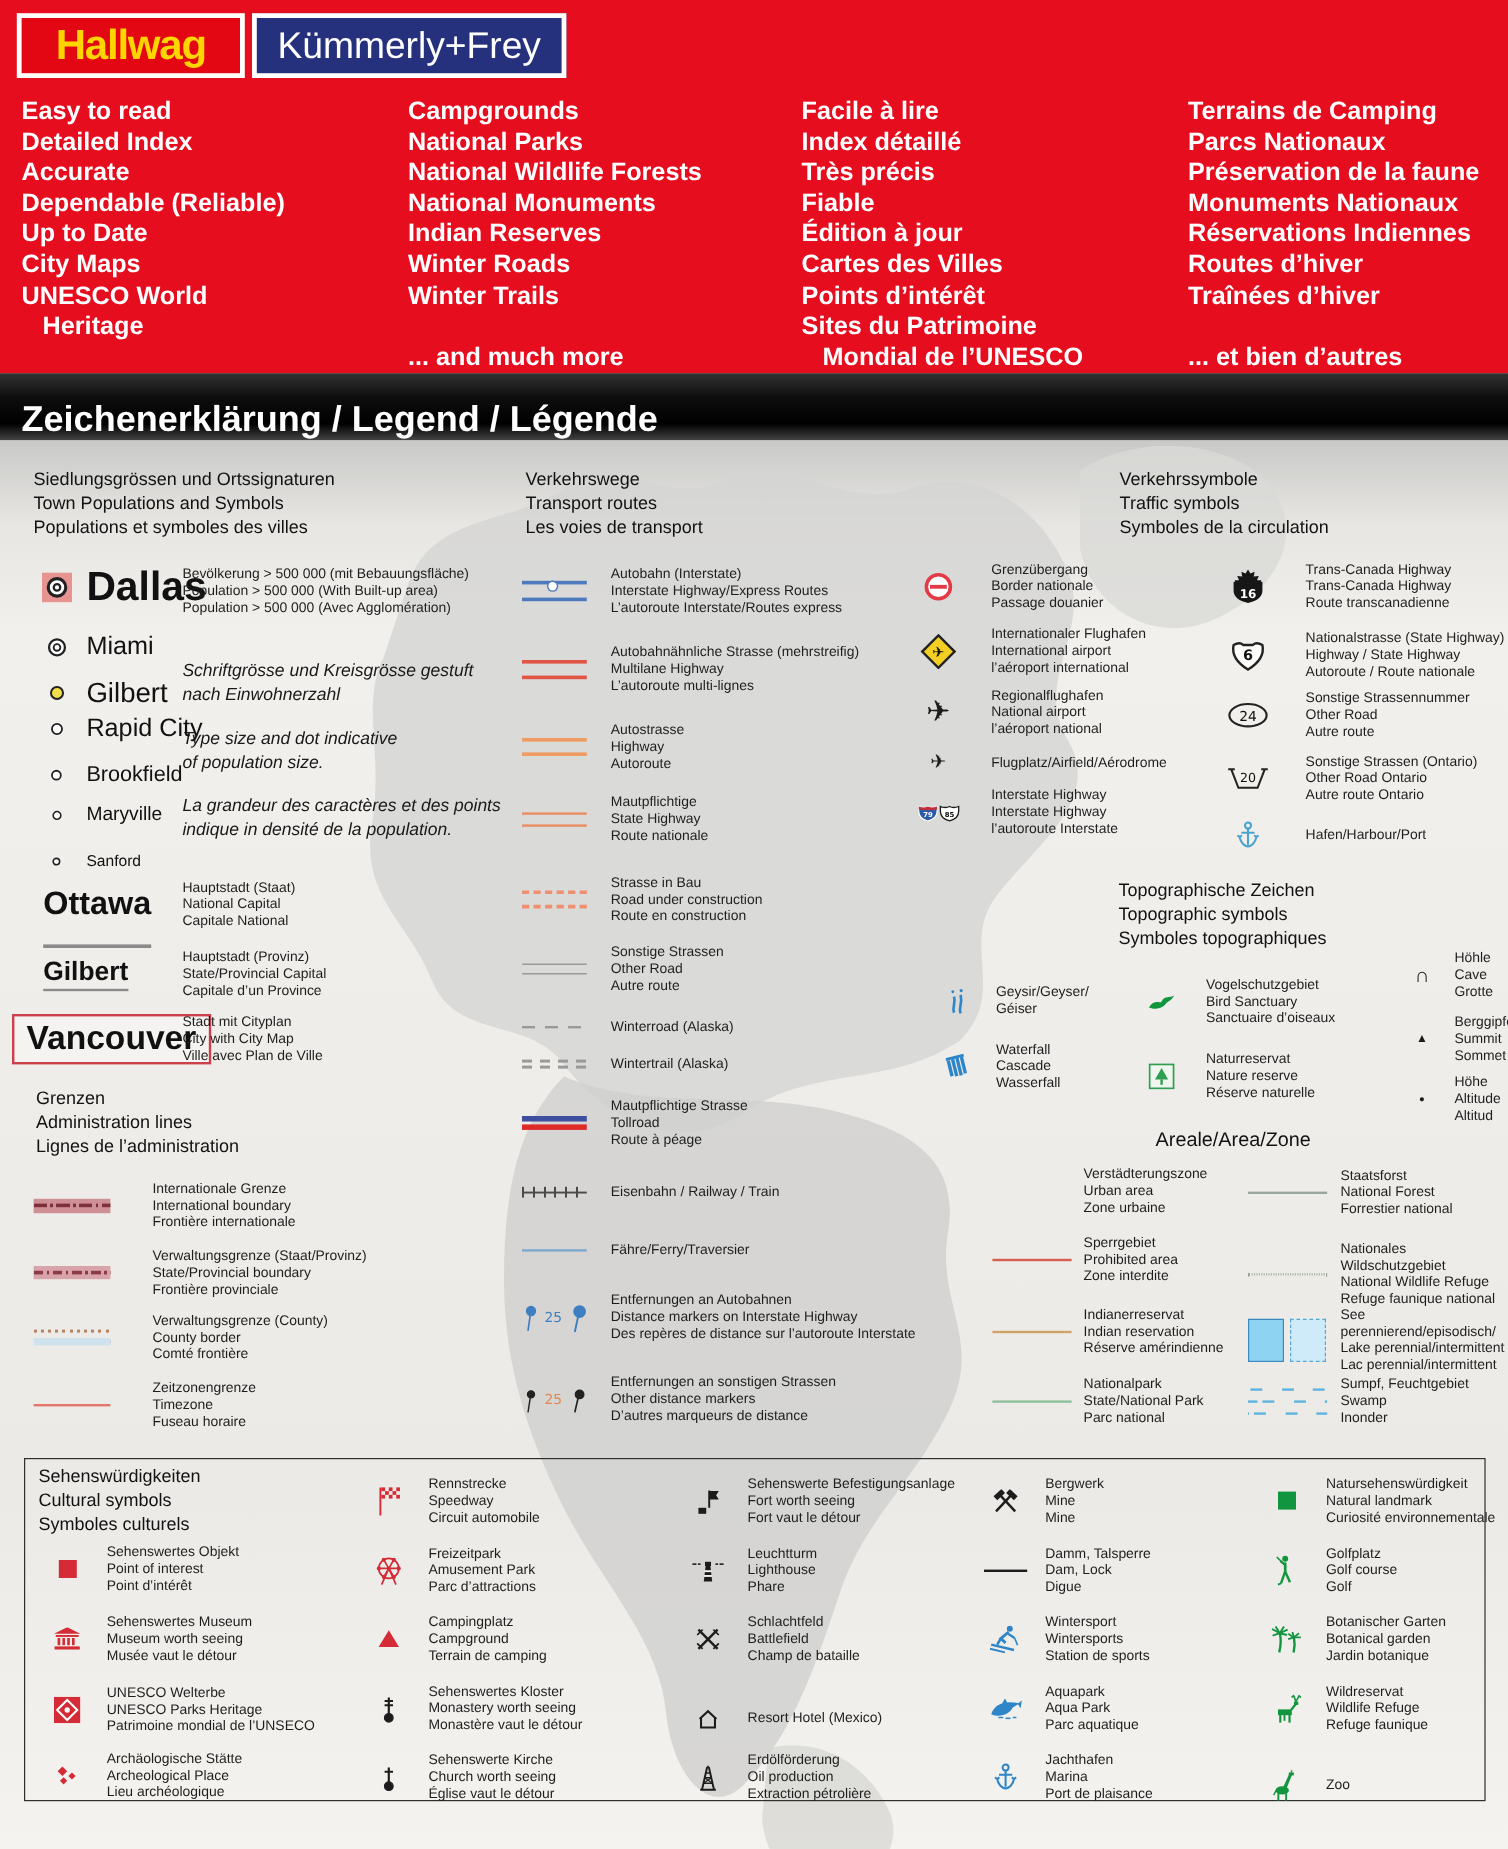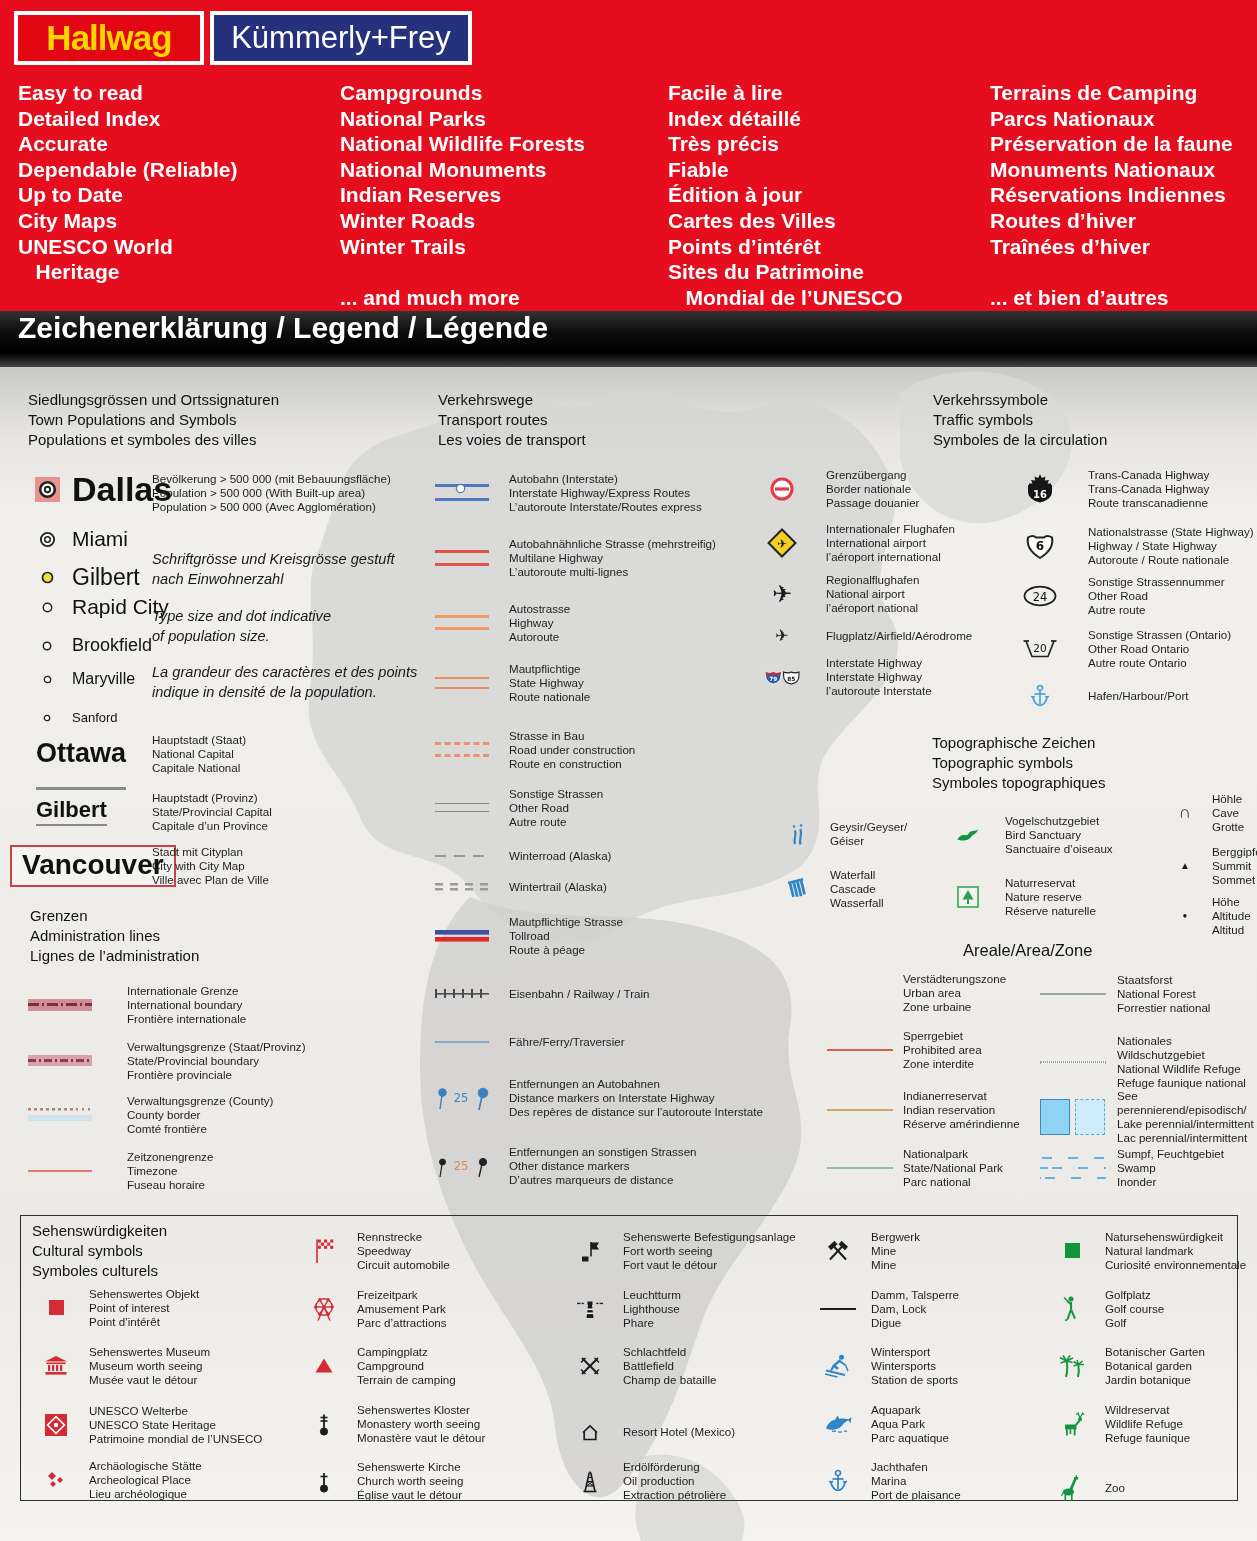--- a/index.html
+++ b/index.html
@@ -7,21 +7,21 @@
   .page{position:relative;width:1257px;height:1541px;overflow:hidden;background:#f2f1ee}
   .abs{position:absolute}
   
   .banner{position:absolute;left:0;top:0;width:100%;height:311px;background:#e60d1e}
   .logo{position:absolute;top:11px;height:46px;border:4px solid #fff;display:flex;align-items:center;justify-content:center}
   .logo.hallwag{left:14px;width:182px;background:#e30613;color:#ffd500;font-size:35px;font-weight:bold;letter-spacing:-1px}
   .logo.kf{left:210px;width:254px;background:#26317e;color:#fff;font-size:31px;font-weight:400;transform-origin:left center}
   .bcol{position:absolute;top:80px;width:320px}
   .bcol .ln{font-size:21px;line-height:25.6px;font-weight:bold;color:#fff;white-space:pre}
   
-  .legend-bar{position:absolute;left:0;top:311px;width:100%;height:56px;background:linear-gradient(180deg,#333 0,#0e0e0e 35%,#000 75%,#444);color:#fff;display:flex;align-items:flex-start;padding-left:18px;box-sizing:border-box;font-size:30px;font-weight:bold}
+  .legend-bar{position:absolute;left:0;top:311px;width:100%;height:56px;background:linear-gradient(180deg,#333 0,#0e0e0e 35%,#000 75%,#444);color:#fff;display:flex;align-items:flex-end;padding-left:18px;box-sizing:border-box;font-size:30px;font-weight:bold}
   
   .legend-body{position:absolute;left:0;top:367px;width:1257px;height:1174px;background:linear-gradient(180deg,#c9c9c7 0,#e7e6e3 70px,#f1f0ed 160px,#eceae6 75%,#f4f3f0)}
   
   .ln{font-size:11.6px;line-height:13.9px;color:#1e1e1e}
   .sec-h .ln{font-size:15px;line-height:20px;color:#121212}
   .desc .ln{font-size:11.6px;line-height:14px}
   .note .ln{font-style:italic;font-size:14.6px;line-height:19.5px;color:#191919}
   .area-h{font-size:16.5px;color:#121212}
   
   .leg-row{display:flex;flex-direction:column;justify-content:flex-start}
@@ -934,21 +934,21 @@
         <div class="rw">
           <div class="sym">
             <svg width="22" height="22" viewBox="0 0 22 22" xmlns="http://www.w3.org/2000/svg">
               <rect width="22" height="22" fill="#d42b36"></rect>
               <polygon points="11,2.6 19.4,11 11,19.4 2.6,11" fill="none" stroke="#fff" stroke-width="1.7"></polygon>
               <circle cx="11" cy="11" r="2.2" fill="#fff"></circle>
             </svg>
           </div>
           <div class="txt">
             <div class="ln">UNESCO Welterbe</div>
-            <div class="ln">UNESCO State Heritage</div>
+            <div class="ln">UNESCO Parks Heritage</div>
             <div class="ln">Patrimoine mondial de l’UNSECO</div>
           </div>
         </div>
       </div>
       <div class="leg-row" style="height:55px">
         <div class="rw">
           <div class="sym">
             <svg width="18" height="17" viewBox="0 0 18 17" xmlns="http://www.w3.org/2000/svg">
               <polygon points="5,1 9,5 5,9 1,5" fill="#d42b36"></polygon>
               <polygon points="13,6 16,9 13,12 10,9" fill="#d42b36"></polygon>

